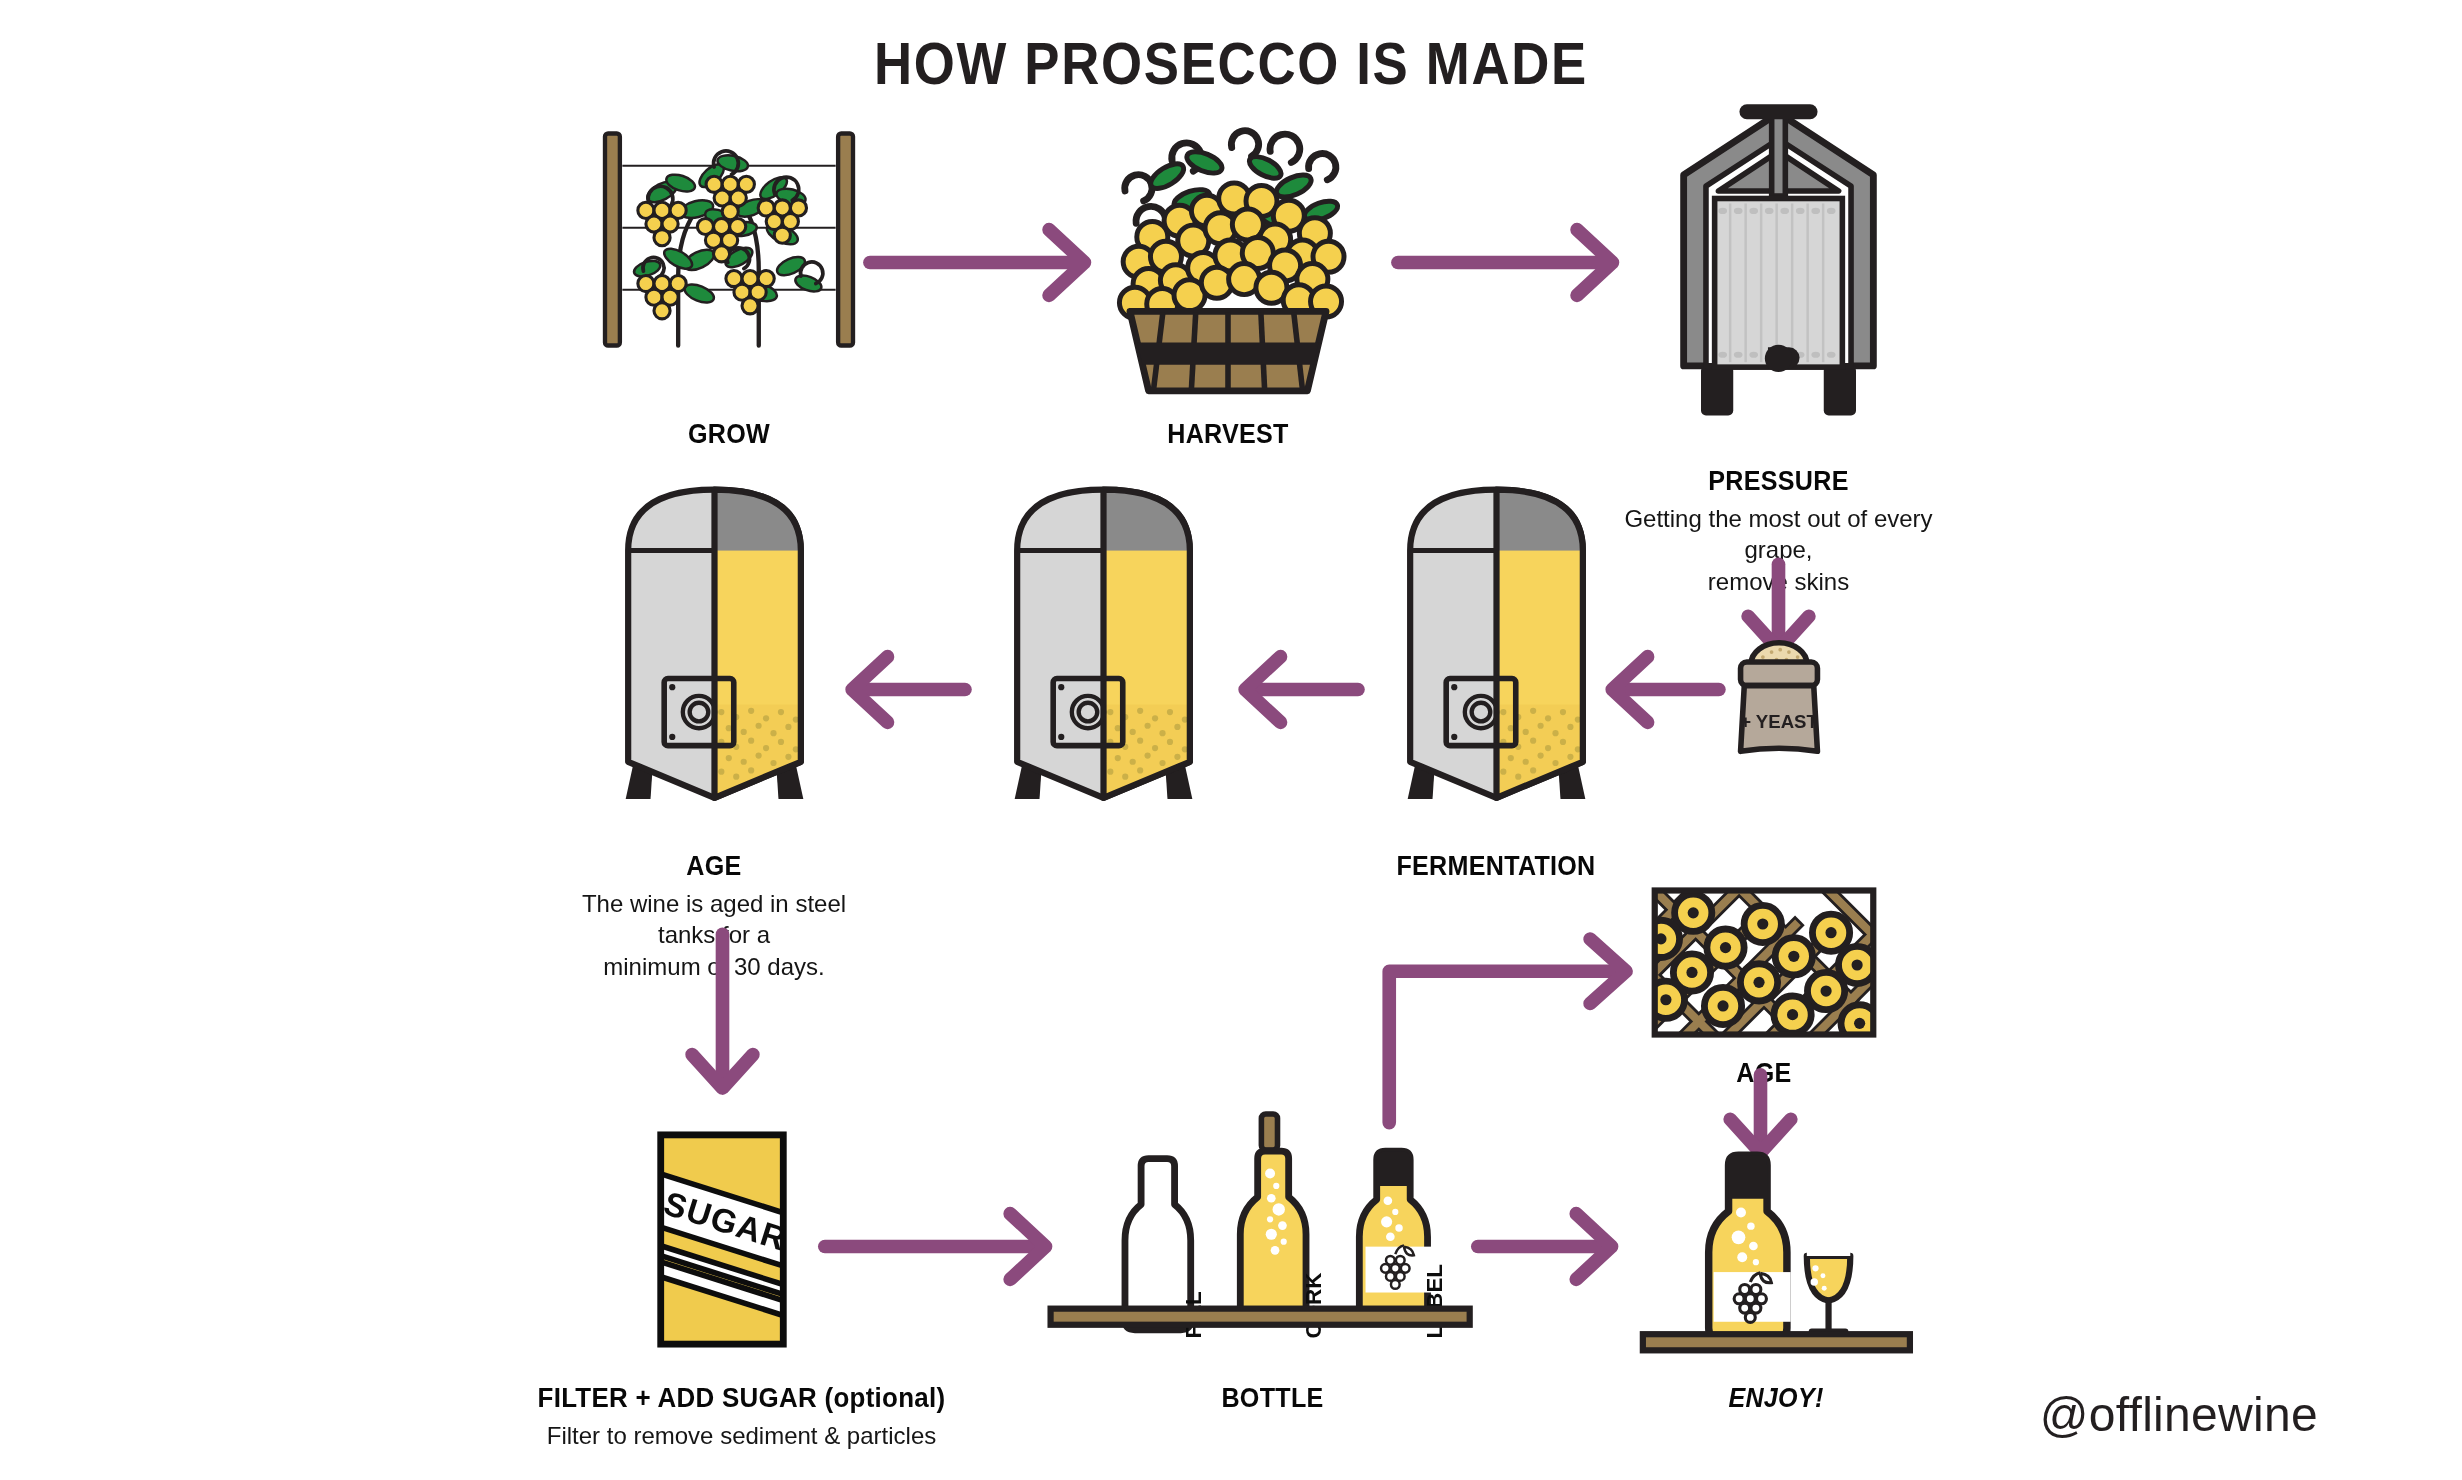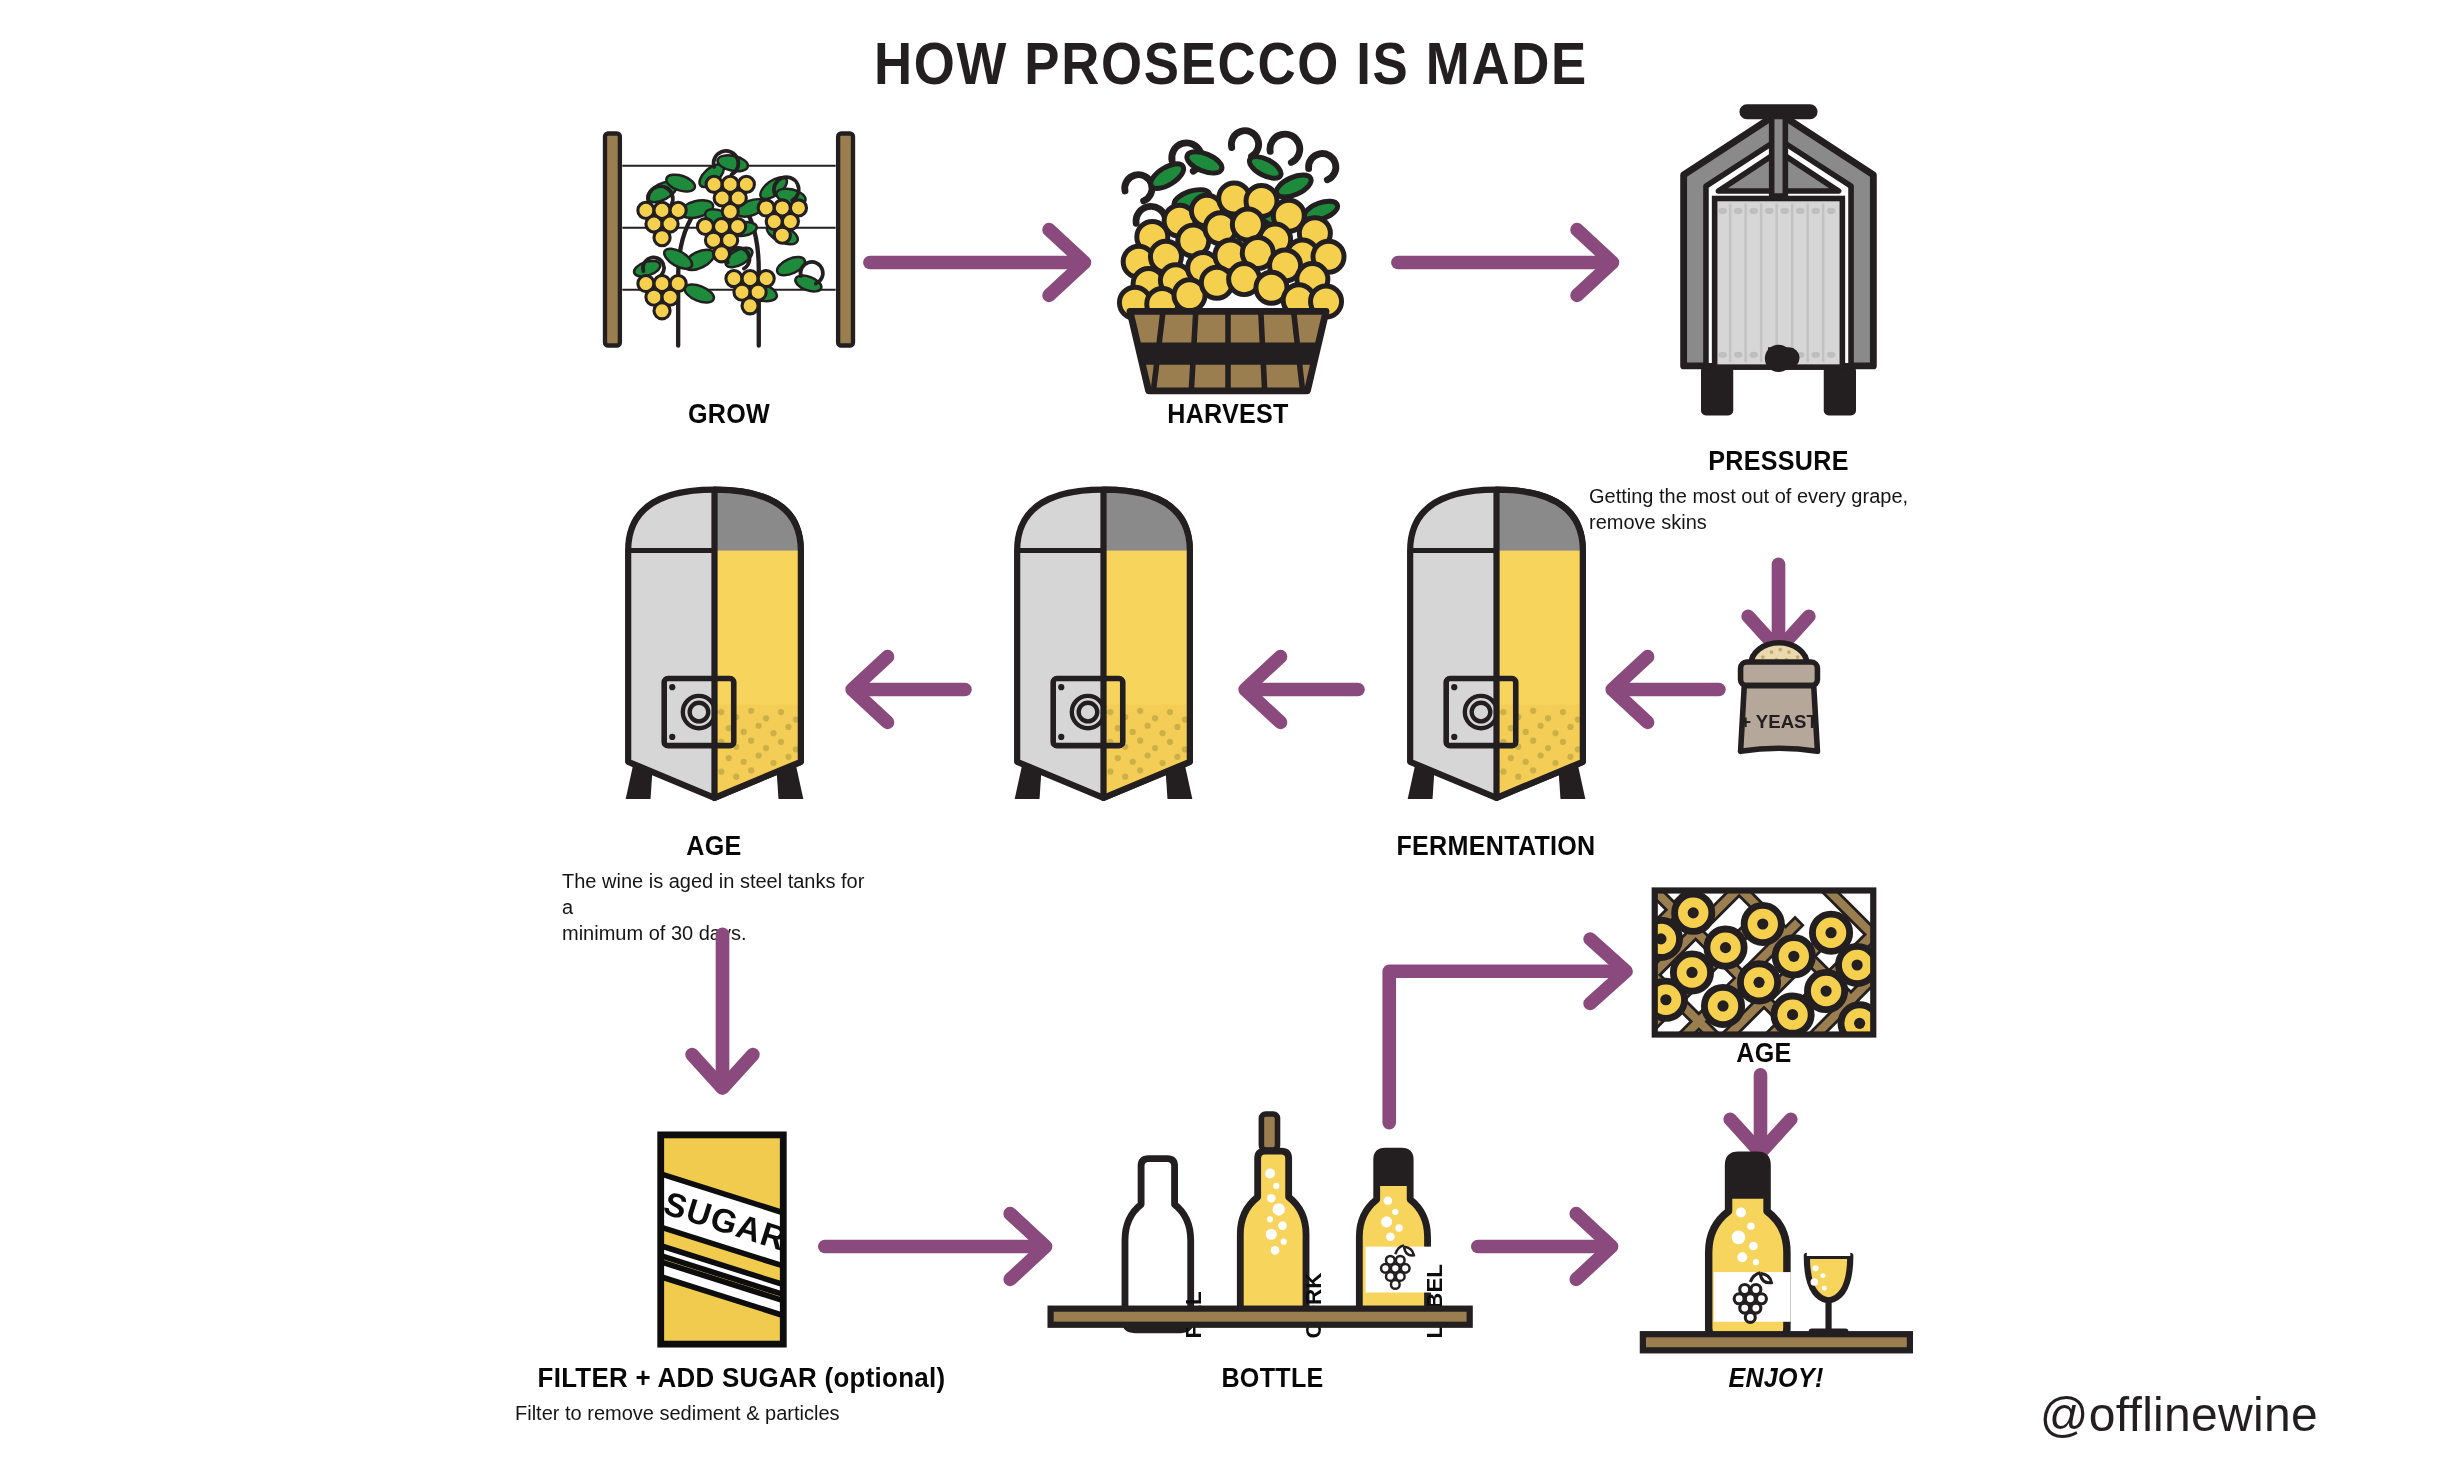--- a/index.html
+++ b/index.html
@@ -35,26 +35,26 @@
     letter-spacing: 0.3px;
     text-align: center;
     color: #080808;
     white-space: nowrap;
     transform: scaleX(0.93);
   }
   .cap-title.wide { transform: scaleX(0.96); }
   .cap-sub {
     font-family: "Liberation Sans", sans-serif;
     font-weight: 400;
-    font-size: 20px;
+    font-size: 24px;
     line-height: 1.30;
-    text-align: left;
+    text-align: center;
     color: #151515;
   }
-  .cap-block { position: absolute; text-align: center; }
+  .cap-block { position: absolute; text-align: center; margin-top: 20px; }
 
   
   #signature {
     position: absolute; right: 144px; bottom: 38px;
     font-family: "Liberation Sans", sans-serif;
     font-weight: 400;
     font-size: 48px;
     letter-spacing: 0.3px;
     color: #231f20;
   }

